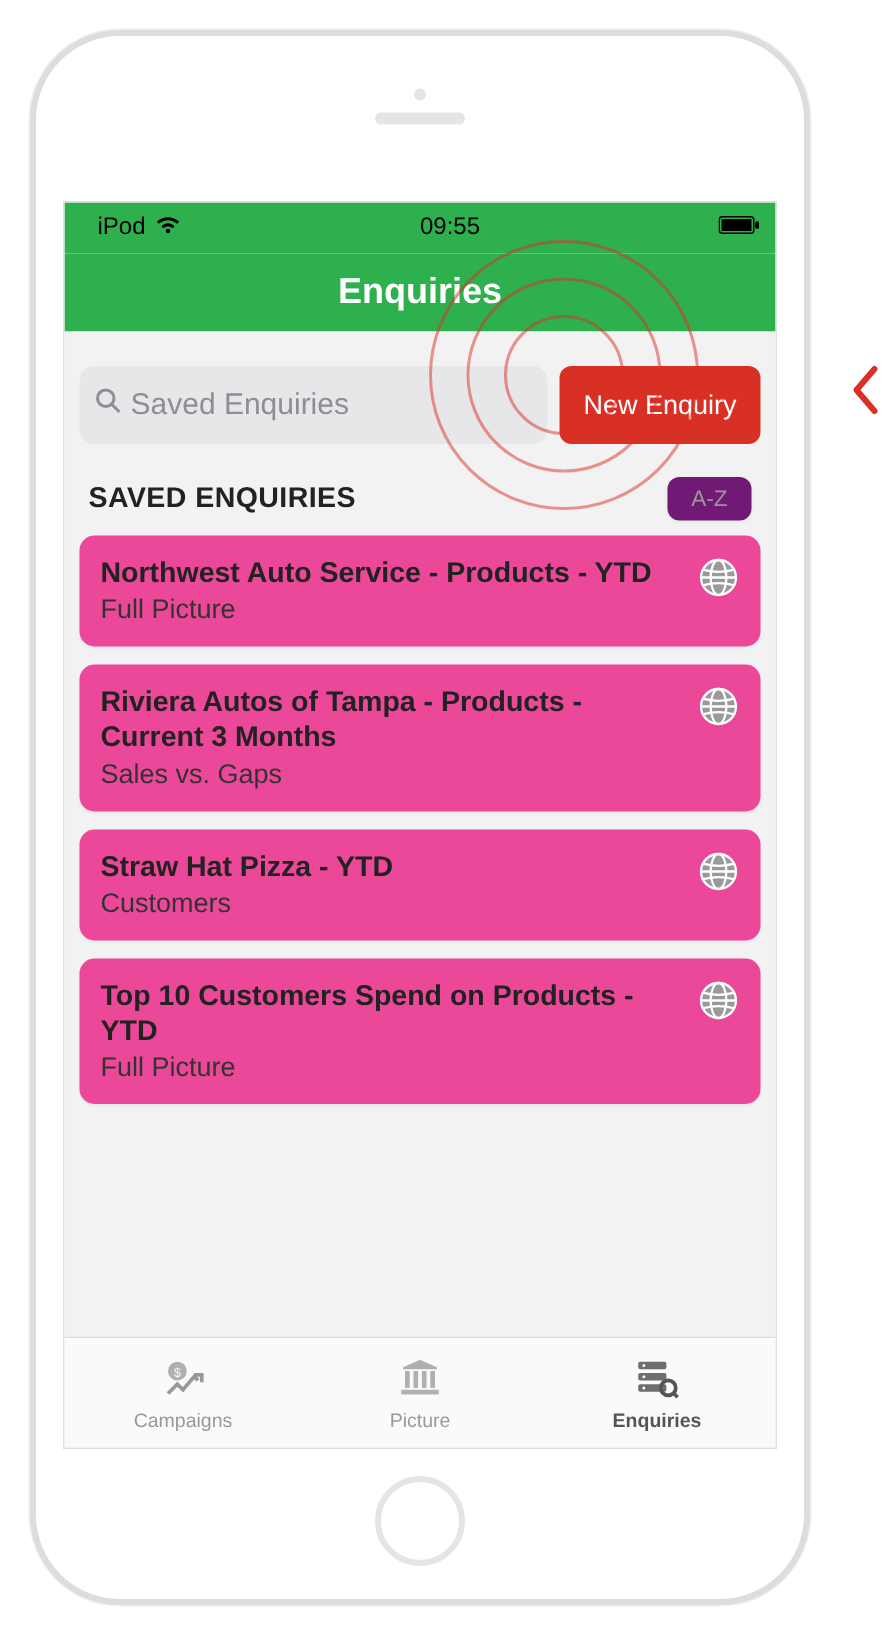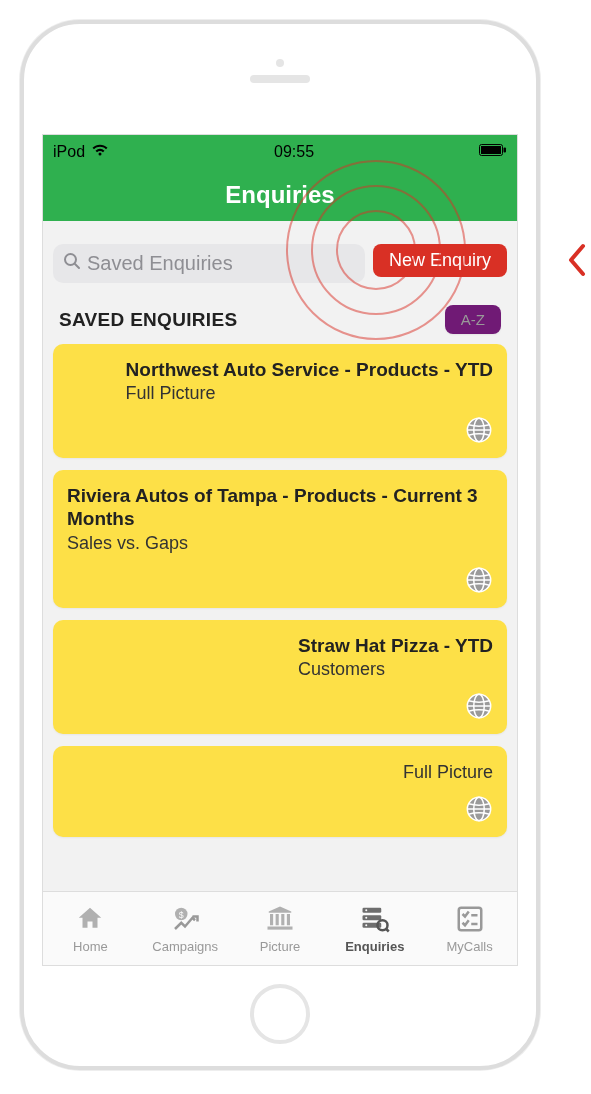--- a/index.html
+++ b/index.html
@@ -56,21 +56,21 @@
     .status-bar {
       height: 34px;
       background: #2fb04f;
       display: flex;
       align-items: center;
       justify-content: space-between;
       padding: 0 10px;
       color: #000;
       font-size: 16px;
     }
-    .status-left { display: flex; align-items: center; gap: 6px; }
+    .status-left { display: flex; align-items: center; gap: 6px; margin-left: 12px; }
     .status-time { font-weight: 400; }
     .wifi-icon { display: inline-block; }
     .battery { display: inline-block; }
     .nav-header {
       height: 52px;
       background: #2fb04f;
       display: flex;
       align-items: center;
       justify-content: center;
       color: #fff;
@@ -110,21 +110,21 @@
     .search-box input::placeholder { color: #8e8e93; }
     .new-btn {
       background: #d93025;
       color: #fff;
       border: none;
       border-radius: 8px;
       padding: 0 16px;
       font-size: 18px;
       font-weight: 500;
       cursor: pointer;
-      height: 33px;
+      height: 52px;
     }
     .section-row {
       display: flex;
       align-items: center;
       justify-content: space-between;
       padding: 8px 6px 10px 6px;
     }
     .section-title {
       font-weight: 700;
       font-size: 19px;
@@ -133,30 +133,29 @@
     }
     .sort-chip {
       background: #701a75;
       border-radius: 8px;
       padding: 6px 16px;
       font-size: 15px;
       color: #999;
       box-shadow: 0 1px 2px rgba(0,0,0,0.06);
     }
     .list-item {
-      background: #fde047;
+      background: #ec4899;
       border-radius: 10px;
       padding: 14px 14px;
       margin-bottom: 12px;
       display: flex;
-      align-items: flex-end;
+      align-items: flex-start;
       justify-content: space-between;
       gap: 12px;
       box-shadow: 0 1px 2px rgba(0,0,0,0.05);
-      flex-direction: column;
     }
     .item-text { flex: 1; }
     .item-title {
       font-weight: 700;
       font-size: 19px;
       color: #222;
       line-height: 1.22;
     }
     .item-sub {
       font-size: 18px;
@@ -317,42 +316,37 @@
               <circle cx="12" cy="12" r="10" fill="#9a9a9a"></circle>
               <ellipse cx="12" cy="12" rx="4.5" ry="10" fill="none" stroke="#fff" stroke-width="1.3"></ellipse>
               <circle cx="12" cy="12" r="10" fill="none" stroke="#fff" stroke-width="1.3"></circle>
               <line x1="2" y1="12" x2="22" y2="12" stroke="#fff" stroke-width="1.3"></line>
               <path d="M3 7.5 Q12 10 21 7.5" fill="none" stroke="#fff" stroke-width="1.3"></path>
               <path d="M3 16.5 Q12 14 21 16.5" fill="none" stroke="#fff" stroke-width="1.3"></path>
             </svg>
           </div>
           <div class="list-item">
             <div class="item-text">
+              <div class="item-title">Top 10 Customers Spend on Products - YTD</div>
               <div class="item-sub">Full Picture</div>
             </div>
             <svg class="globe-icon" viewBox="0 0 24 24">
               <circle cx="12" cy="12" r="10" fill="#9a9a9a"></circle>
               <ellipse cx="12" cy="12" rx="4.5" ry="10" fill="none" stroke="#fff" stroke-width="1.3"></ellipse>
               <circle cx="12" cy="12" r="10" fill="none" stroke="#fff" stroke-width="1.3"></circle>
               <line x1="2" y1="12" x2="22" y2="12" stroke="#fff" stroke-width="1.3"></line>
               <path d="M3 7.5 Q12 10 21 7.5" fill="none" stroke="#fff" stroke-width="1.3"></path>
               <path d="M3 16.5 Q12 14 21 16.5" fill="none" stroke="#fff" stroke-width="1.3"></path>
             </svg>
           </div>
         </div>
 
     </div>
 
     <div class="tab-bar" id="tab-bar">
-        <div class="tab">
-          <span><svg viewBox="0 0 24 24">
-              <path d="M12 3l9 8h-3v8h-4v-5h-4v5H6v-8H3z"></path>
-            </svg></span>
-          <span>Home</span>
-        </div>
         <div class="tab">
           <span><svg viewBox="0 0 24 24">
               <circle cx="9" cy="8" r="5"></circle>
               <text x="9" y="11" font-size="7" fill="#fafafa" text-anchor="middle">$</text>
               <path d="M4 20l5-5 3 3 6-7 2 2" fill="none" stroke="currentColor" stroke-width="2"></path>
               <path d="M18 10l4 0 0 4" fill="none" stroke="currentColor" stroke-width="2"></path>
             </svg></span>
           <span>Campaigns</span>
         </div>
         <div class="tab">
@@ -372,29 +366,20 @@
               <rect x="2" y="9" width="15" height="4" rx="1"></rect>
               <rect x="2" y="15" width="15" height="4" rx="1"></rect>
               <circle cx="5" cy="5" r="0.8" fill="#fafafa"></circle>
               <circle cx="5" cy="11" r="0.8" fill="#fafafa"></circle>
               <circle cx="5" cy="17" r="0.8" fill="#fafafa"></circle>
               <circle cx="18" cy="17" r="4" fill="none" stroke="currentColor" stroke-width="2"></circle>
               <line x1="21" y1="20" x2="23" y2="22" stroke="currentColor" stroke-width="2"></line>
             </svg></span>
           <span>Enquiries</span>
         </div>
-        <div class="tab">
-          <span><svg viewBox="0 0 24 24">
-              <rect x="3" y="3" width="18" height="18" rx="2" fill="none" stroke="currentColor" stroke-width="2"></rect>
-              <path d="M6 8l2 2 3-4M6 15l2 2 3-4" fill="none" stroke="currentColor" stroke-width="2"></path>
-              <line x1="13" y1="9" x2="18" y2="9" stroke="currentColor" stroke-width="2"></line>
-              <line x1="13" y1="16" x2="18" y2="16" stroke="currentColor" stroke-width="2"></line>
-            </svg></span>
-          <span>MyCalls</span>
-        </div>
       </div>
 
   </div>
 
   <div class="home-btn"></div>
 
   <div class="ripple">
     <div class="ripple-circle r1"></div>
     <div class="ripple-circle r2"></div>
     <div class="ripple-circle r3"></div>

